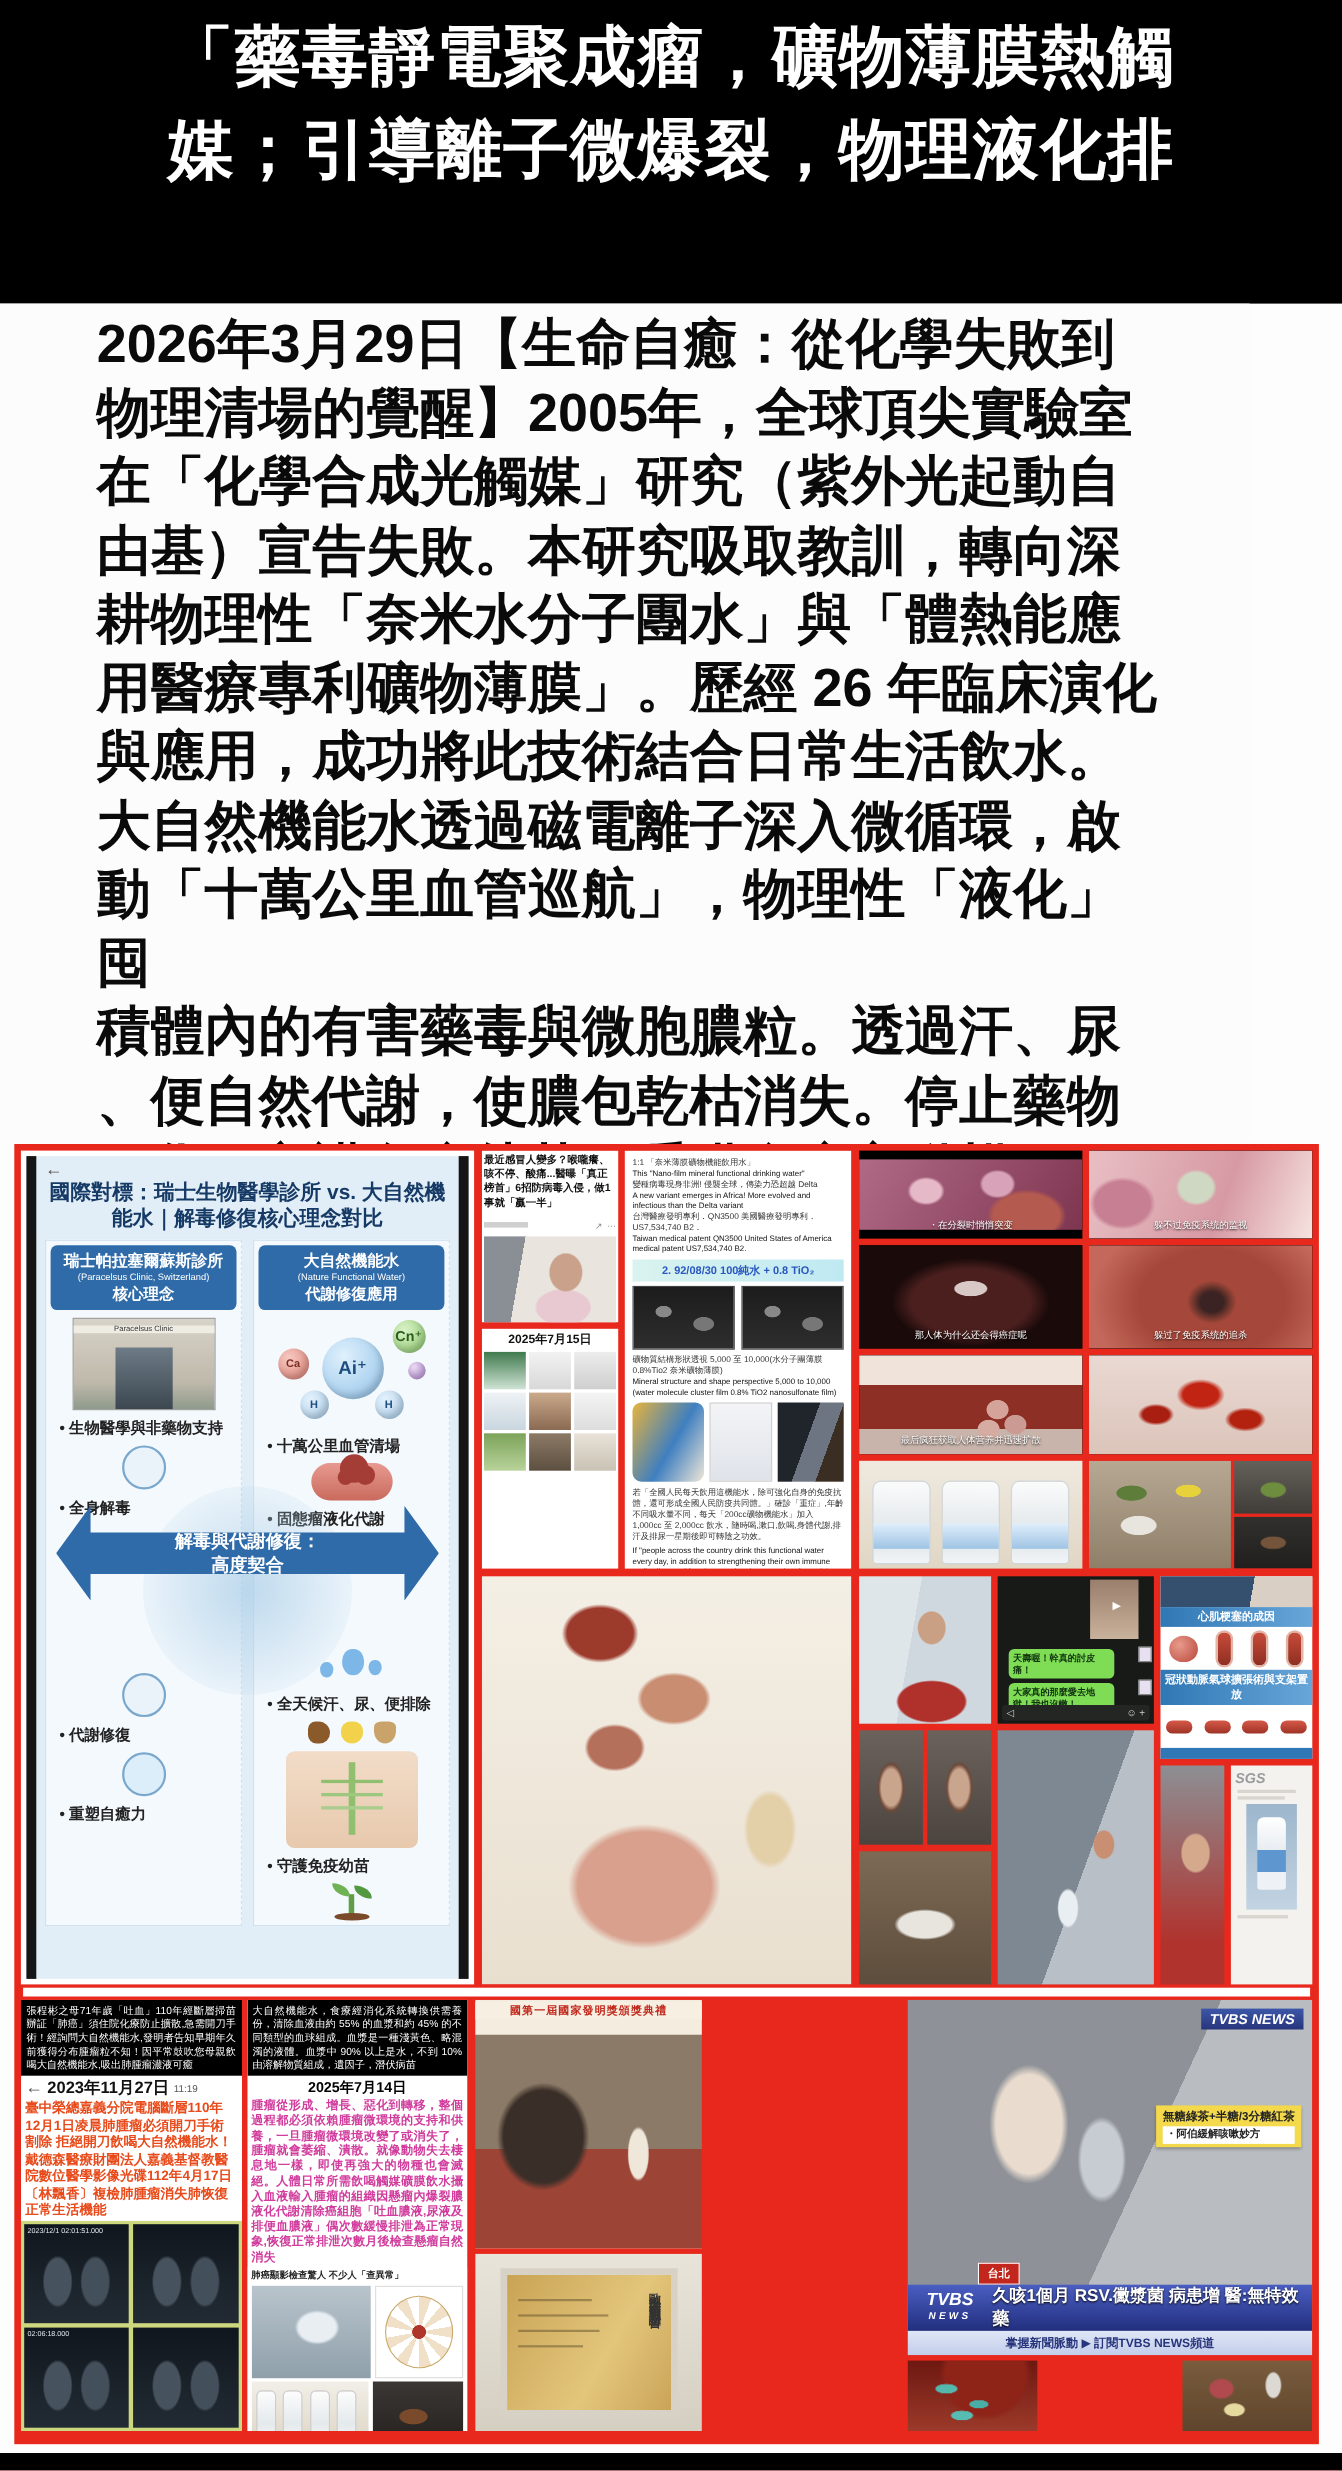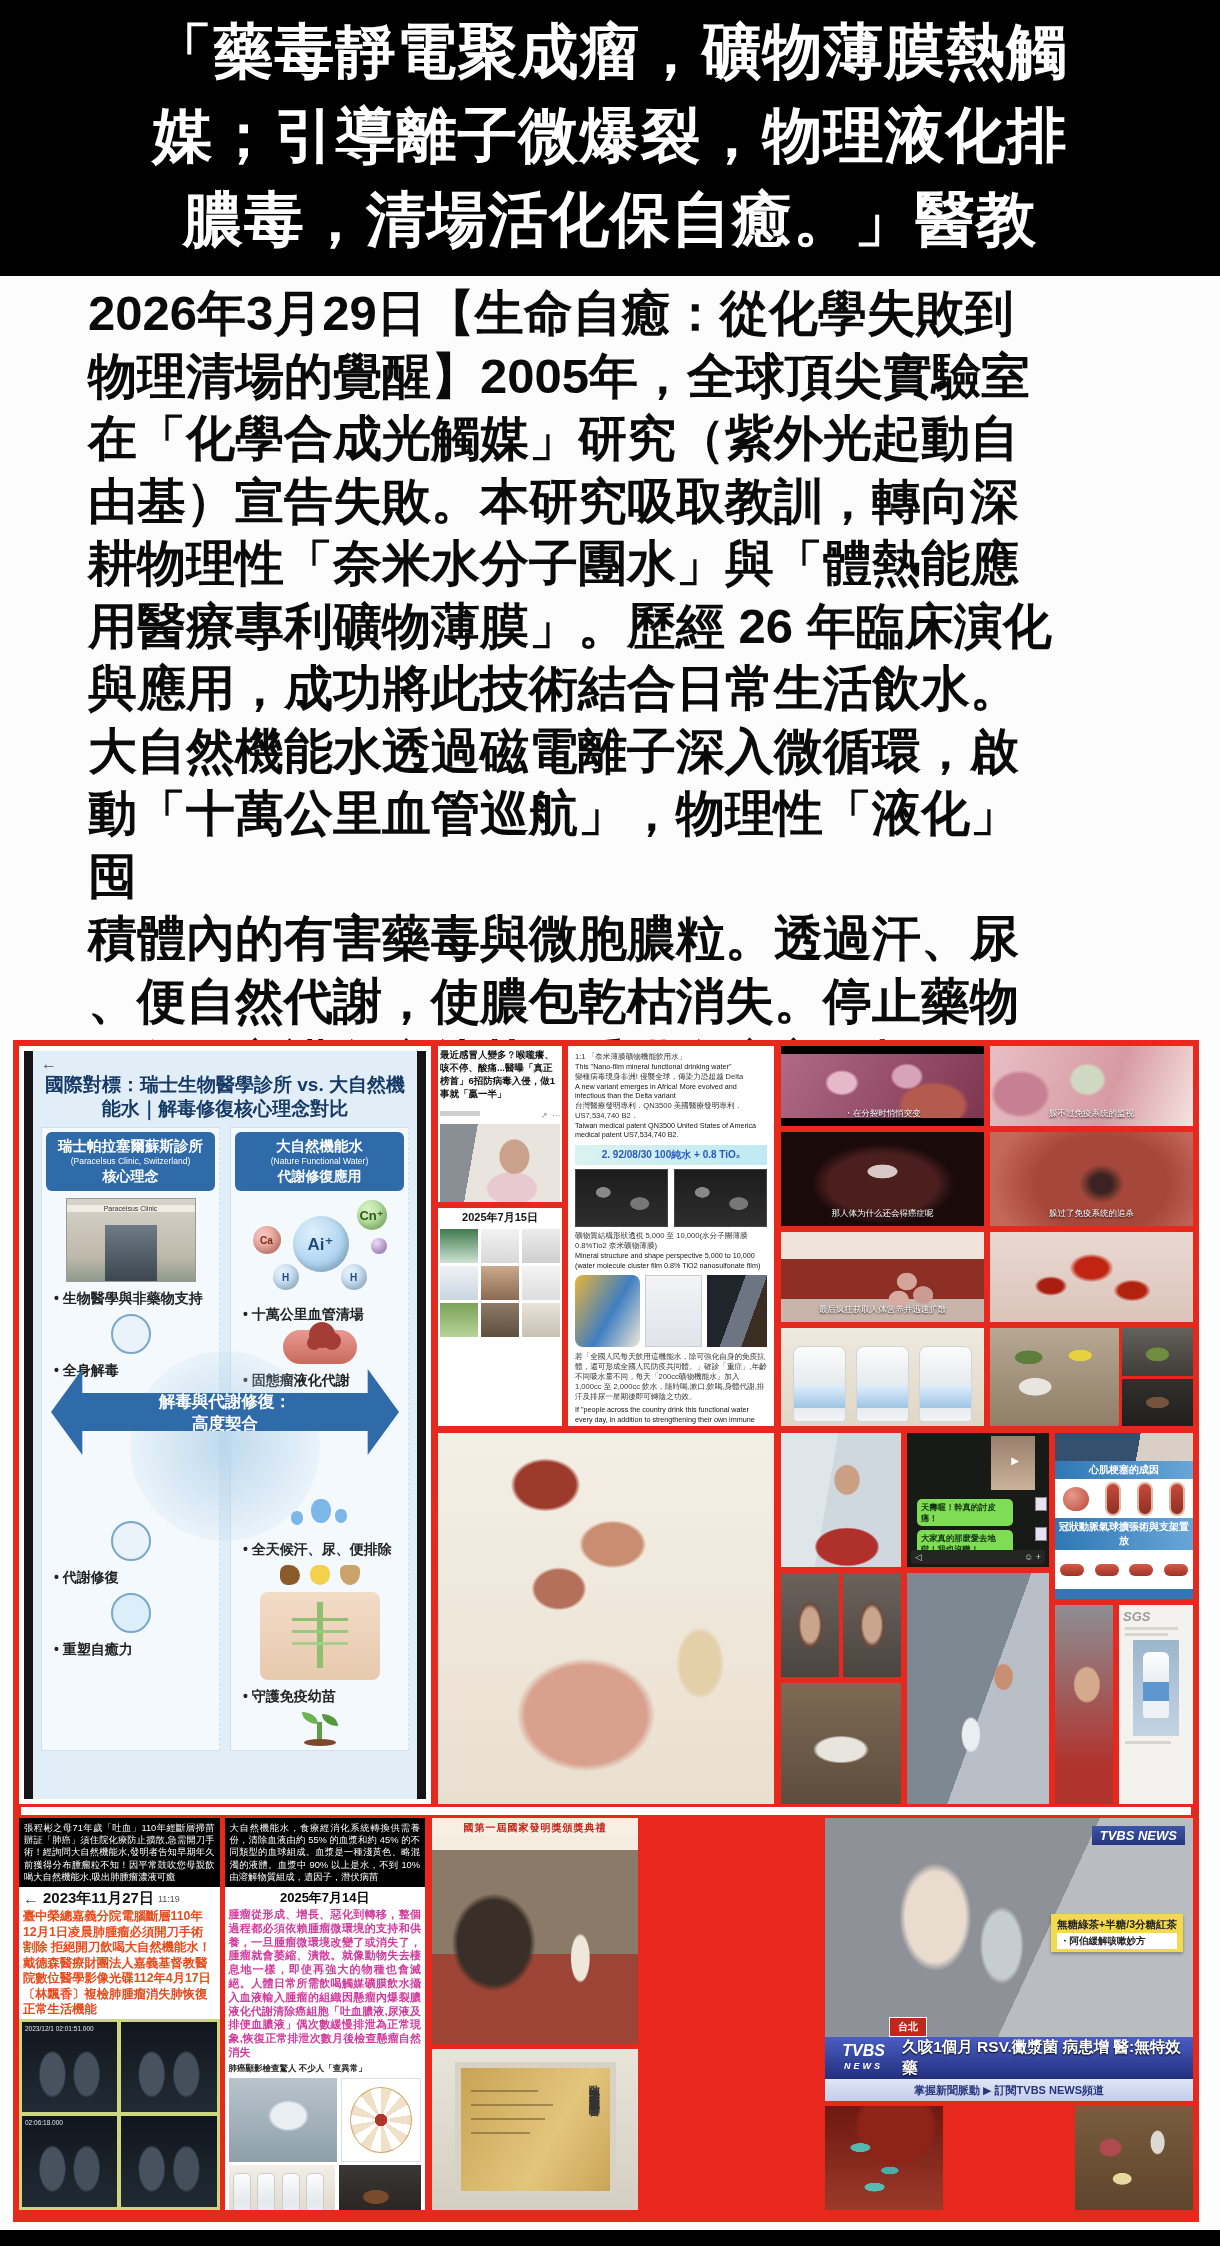--- a/index.html
+++ b/index.html
@@ -231,21 +231,21 @@
   .tio2 .grid { display:grid; grid-template-columns:repeat(3,1fr); gap:3px; }
   .tio2 .grid div { height:26px; background:linear-gradient(#2a2a2a,#4a4a4a); border:1px solid #888; }
   .tio2 .cap { text-align:center; font-size:8.5px; font-weight:bold; color:#2a57c0; }
   .tio2 .big { flex:1; background:
       radial-gradient(30px 20px at 40% 50%, #777 0 45%, transparent 55%),
       radial-gradient(26px 18px at 70% 35%, #666 0 45%, transparent 55%),
       linear-gradient(#191919,#333); border:1px solid #777; }
 
   
   .tvbs { display:flex; flex-direction:column; gap:5px; background:#e8281c; }
-  .tv-shot { height:283px; position:relative; background:
+  .tv-shot { height:323px; position:relative; background:
       radial-gradient(60px 90px at 30% 35%, #e9dbce 0 50%, transparent 60%),
       radial-gradient(34px 60px at 48% 45%, #c7ccd2 0 55%, transparent 65%),
       linear-gradient(115deg,#8e9298 0 55%, #b9bcc0 55% 100%); overflow:hidden;padding-left:22px; }
   .tv-logo-sm { position:absolute; top:8px; right:8px; background:linear-gradient(#3c57a8,#27357c); color:#fff;
       font-weight:bold; font-style:italic; font-size:13px; padding:2px 8px; }
   .tv-cap { position:absolute; top:96px; right:10px; background:#f3d94b; color:#222; font-size:10.5px; font-weight:bold;
       padding:3px 6px; line-height:14px; box-shadow:0 2px 3px rgba(0,0,0,.3); }
   .tv-cap .c2 { background:#fff; display:block; font-size:9.5px; padding:1px 3px; margin-top:2px; }
   .tv-tag { position:absolute; left:64px; bottom:64px; background:#c3261d; color:#fff; font-size:10px; font-weight:bold; padding:2px 8px; border:1px solid #fff; }
   .tv-band { position:absolute; left:0; right:0; bottom:22px; height:42px; background:linear-gradient(#4a5ec2,#222f7e); display:flex; align-items:center; }
@@ -274,21 +274,20 @@
       linear-gradient(#7a5c3e,#5e452c); }
 
   .botbar { left:0; top:2230px; width:1220px; height:16px; background:#000; }
 </style>
 </head>
 <body>
 
 <div class="abs hdr">
   <div>「藥毒靜電聚成瘤，礦物薄膜熱觸</div>
   <div>媒；引導離子微爆裂，物理液化排</div>
-  <div>膿毒，清場活化保自癒。」醫教</div>
 </div>
 
 <div class="abs bodytxt">2026年3月29日【生命自癒：從化學失敗到
 物理清場的覺醒】2005年，全球頂尖實驗室
 在「化學合成光觸媒」研究（紫外光起動自
 由基）宣告失敗。本研究吸取教訓，轉向深
 耕物理性「奈米水分子團水」與「體熱能應
 用醫療專利礦物薄膜」。歷經 26 年臨床演化
 與應用，成功將此技術結合日常生活飲水。
 大自然機能水透過磁電離子深入微循環，啟

